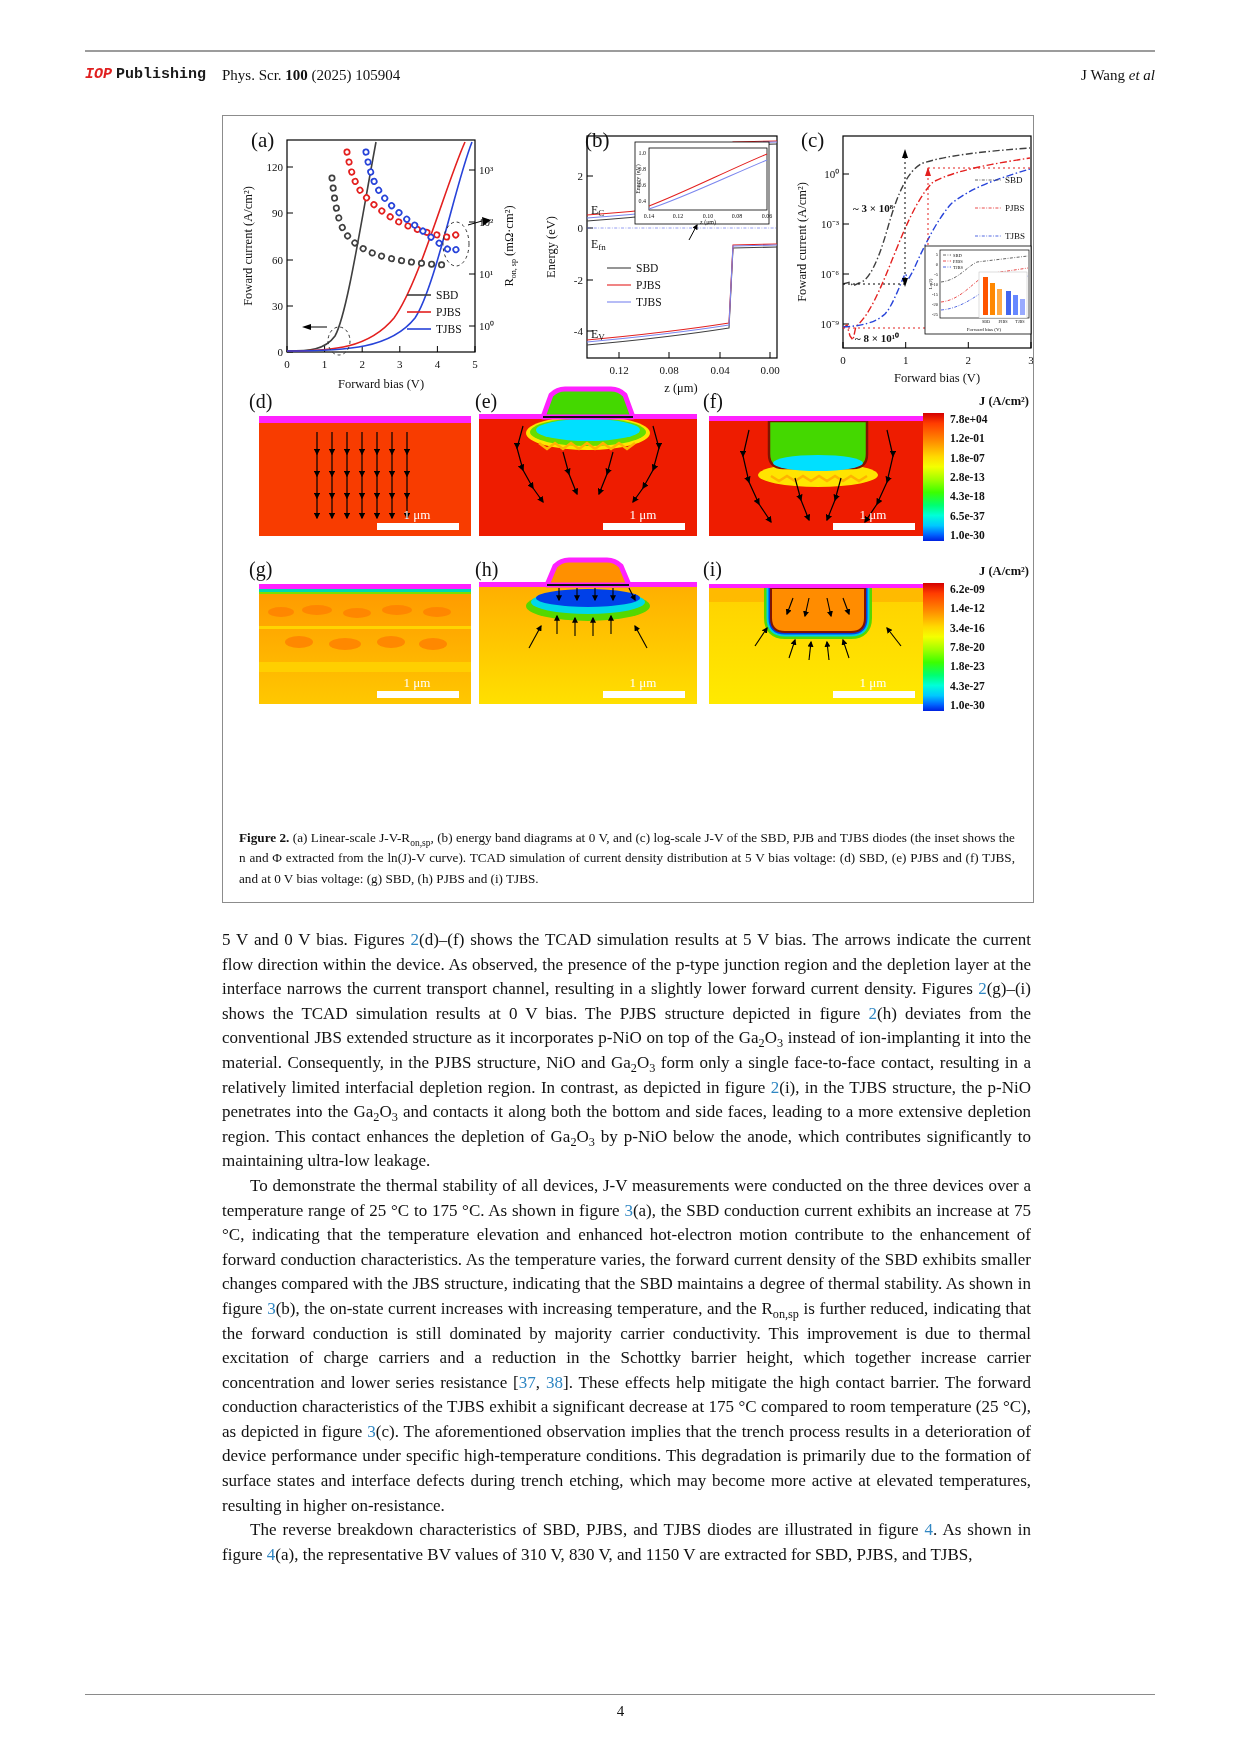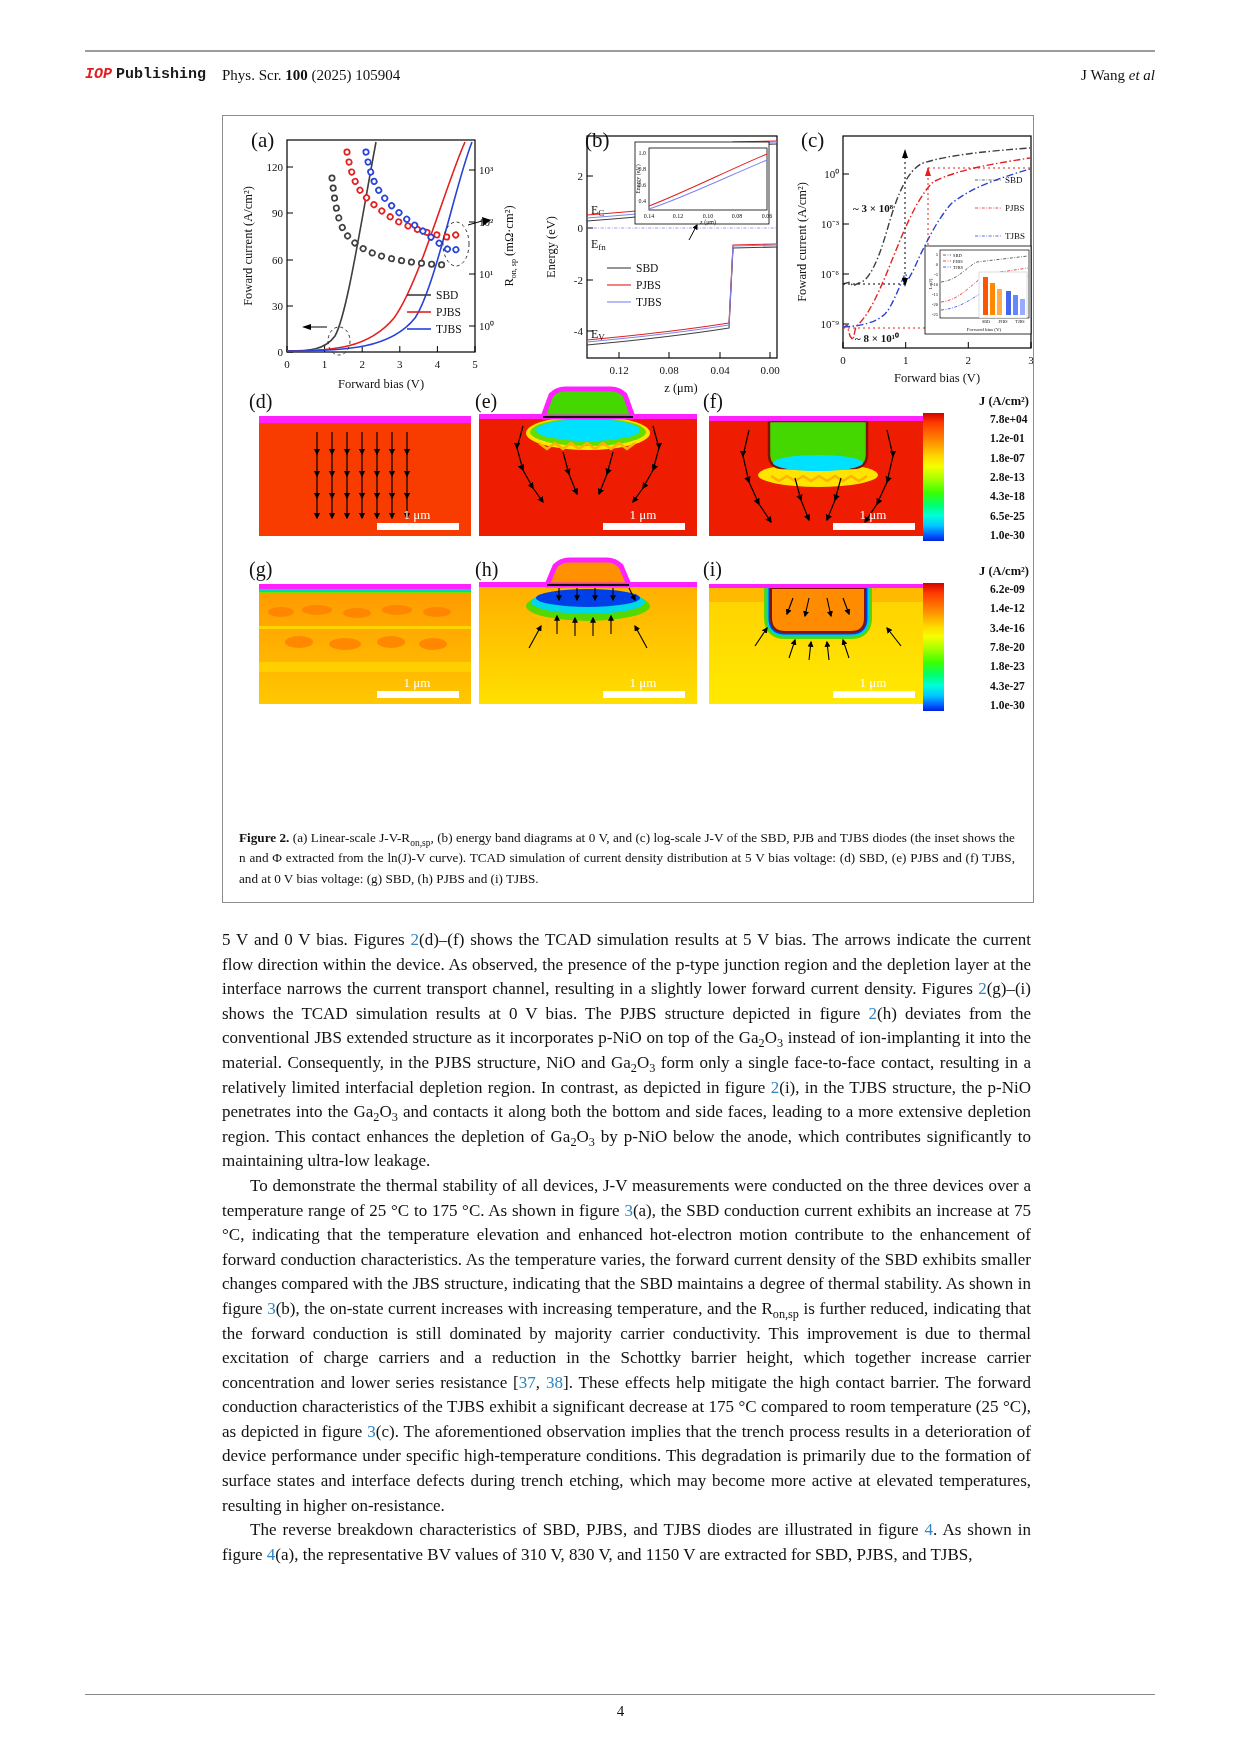--- a/index.html
+++ b/index.html
@@ -33,21 +33,21 @@
   .dell{fill:none;stroke:#333;stroke-width:1;stroke-dasharray:3 3;}
   .thin{stroke:#000;stroke-width:1;}
   .dd{fill:none;stroke-width:1.4;stroke-dasharray:7 2.5 1.5 2.5;}
   .ddm{fill:none;stroke-width:0.8;stroke-dasharray:3 1.5 0.8 1.5;}
   .dot2{stroke-dasharray:2 3;stroke-width:1;fill:none;}
   .t6{font-size:6px;} .t5{font-size:5px;} .t45{font-size:4.5px;} .t42{font-size:4.2px;}
   .whitebox{fill:#fff;stroke:#000;stroke-width:0.8;}
   .sbt{font-size:13px;fill:#fff;}
   .cbar{position:absolute;width:106px;}
   .cbar-title{font-size:12.5px;font-weight:bold;text-align:right;padding-left:4px;}
-  .cbar-body{display:flex;margin-top:4px;gap:40px;}
+  .cbar-body{display:flex;margin-top:4px;}
   .cbar-grad{width:21px;height:128px;background:linear-gradient(180deg,#d40000 0%,#ff3c00 8%,#ff8c00 22%,#ffd800 34%,#f4ff00 42%,#a0ff00 52%,#3cff00 62%,#00ff70 72%,#00ffd8 80%,#00c8ff 88%,#0064ff 95%,#0020e0 100%);}
   .cbar-labels{display:flex;flex-direction:column;justify-content:space-between;height:128px;margin-left:6px;font-size:11.5px;font-weight:bold;}
   .caption{position:absolute;left:16px;top:712px;width:776px;font-size:13.2px;line-height:1.55;text-align:justify;}
   .caption .b{font-weight:bold;}
   
   .bodytext{position:absolute;left:222px;top:928px;width:809px;font-size:17px;line-height:24.6px;text-align:justify;}
   .bodytext p{margin:0;}
   .bodytext p.ind{text-indent:28px;}
   .lnk{color:#2f86c2;}
   .sub{vertical-align:sub;font-size:0.72em;line-height:0;}
@@ -413,21 +413,21 @@
   <div class="cbar" style="left:700px;top:278px">
     <div class="cbar-title">J (A/cm²)</div>
     <div class="cbar-body">
       <div class="cbar-grad"></div>
       <div class="cbar-labels">
         <span>7.8e+04</span>
         <span>1.2e-01</span>
         <span>1.8e-07</span>
         <span>2.8e-13</span>
         <span>4.3e-18</span>
-        <span>6.5e-25</span>
+        <span>6.5e-37</span>
         <span>1.0e-30</span>
       </div>
     </div>
   </div>
   <div class="cbar" style="left:700px;top:448px">
     <div class="cbar-title">J (A/cm²)</div>
     <div class="cbar-body">
       <div class="cbar-grad"></div>
       <div class="cbar-labels">
         <span>6.2e-09</span>

